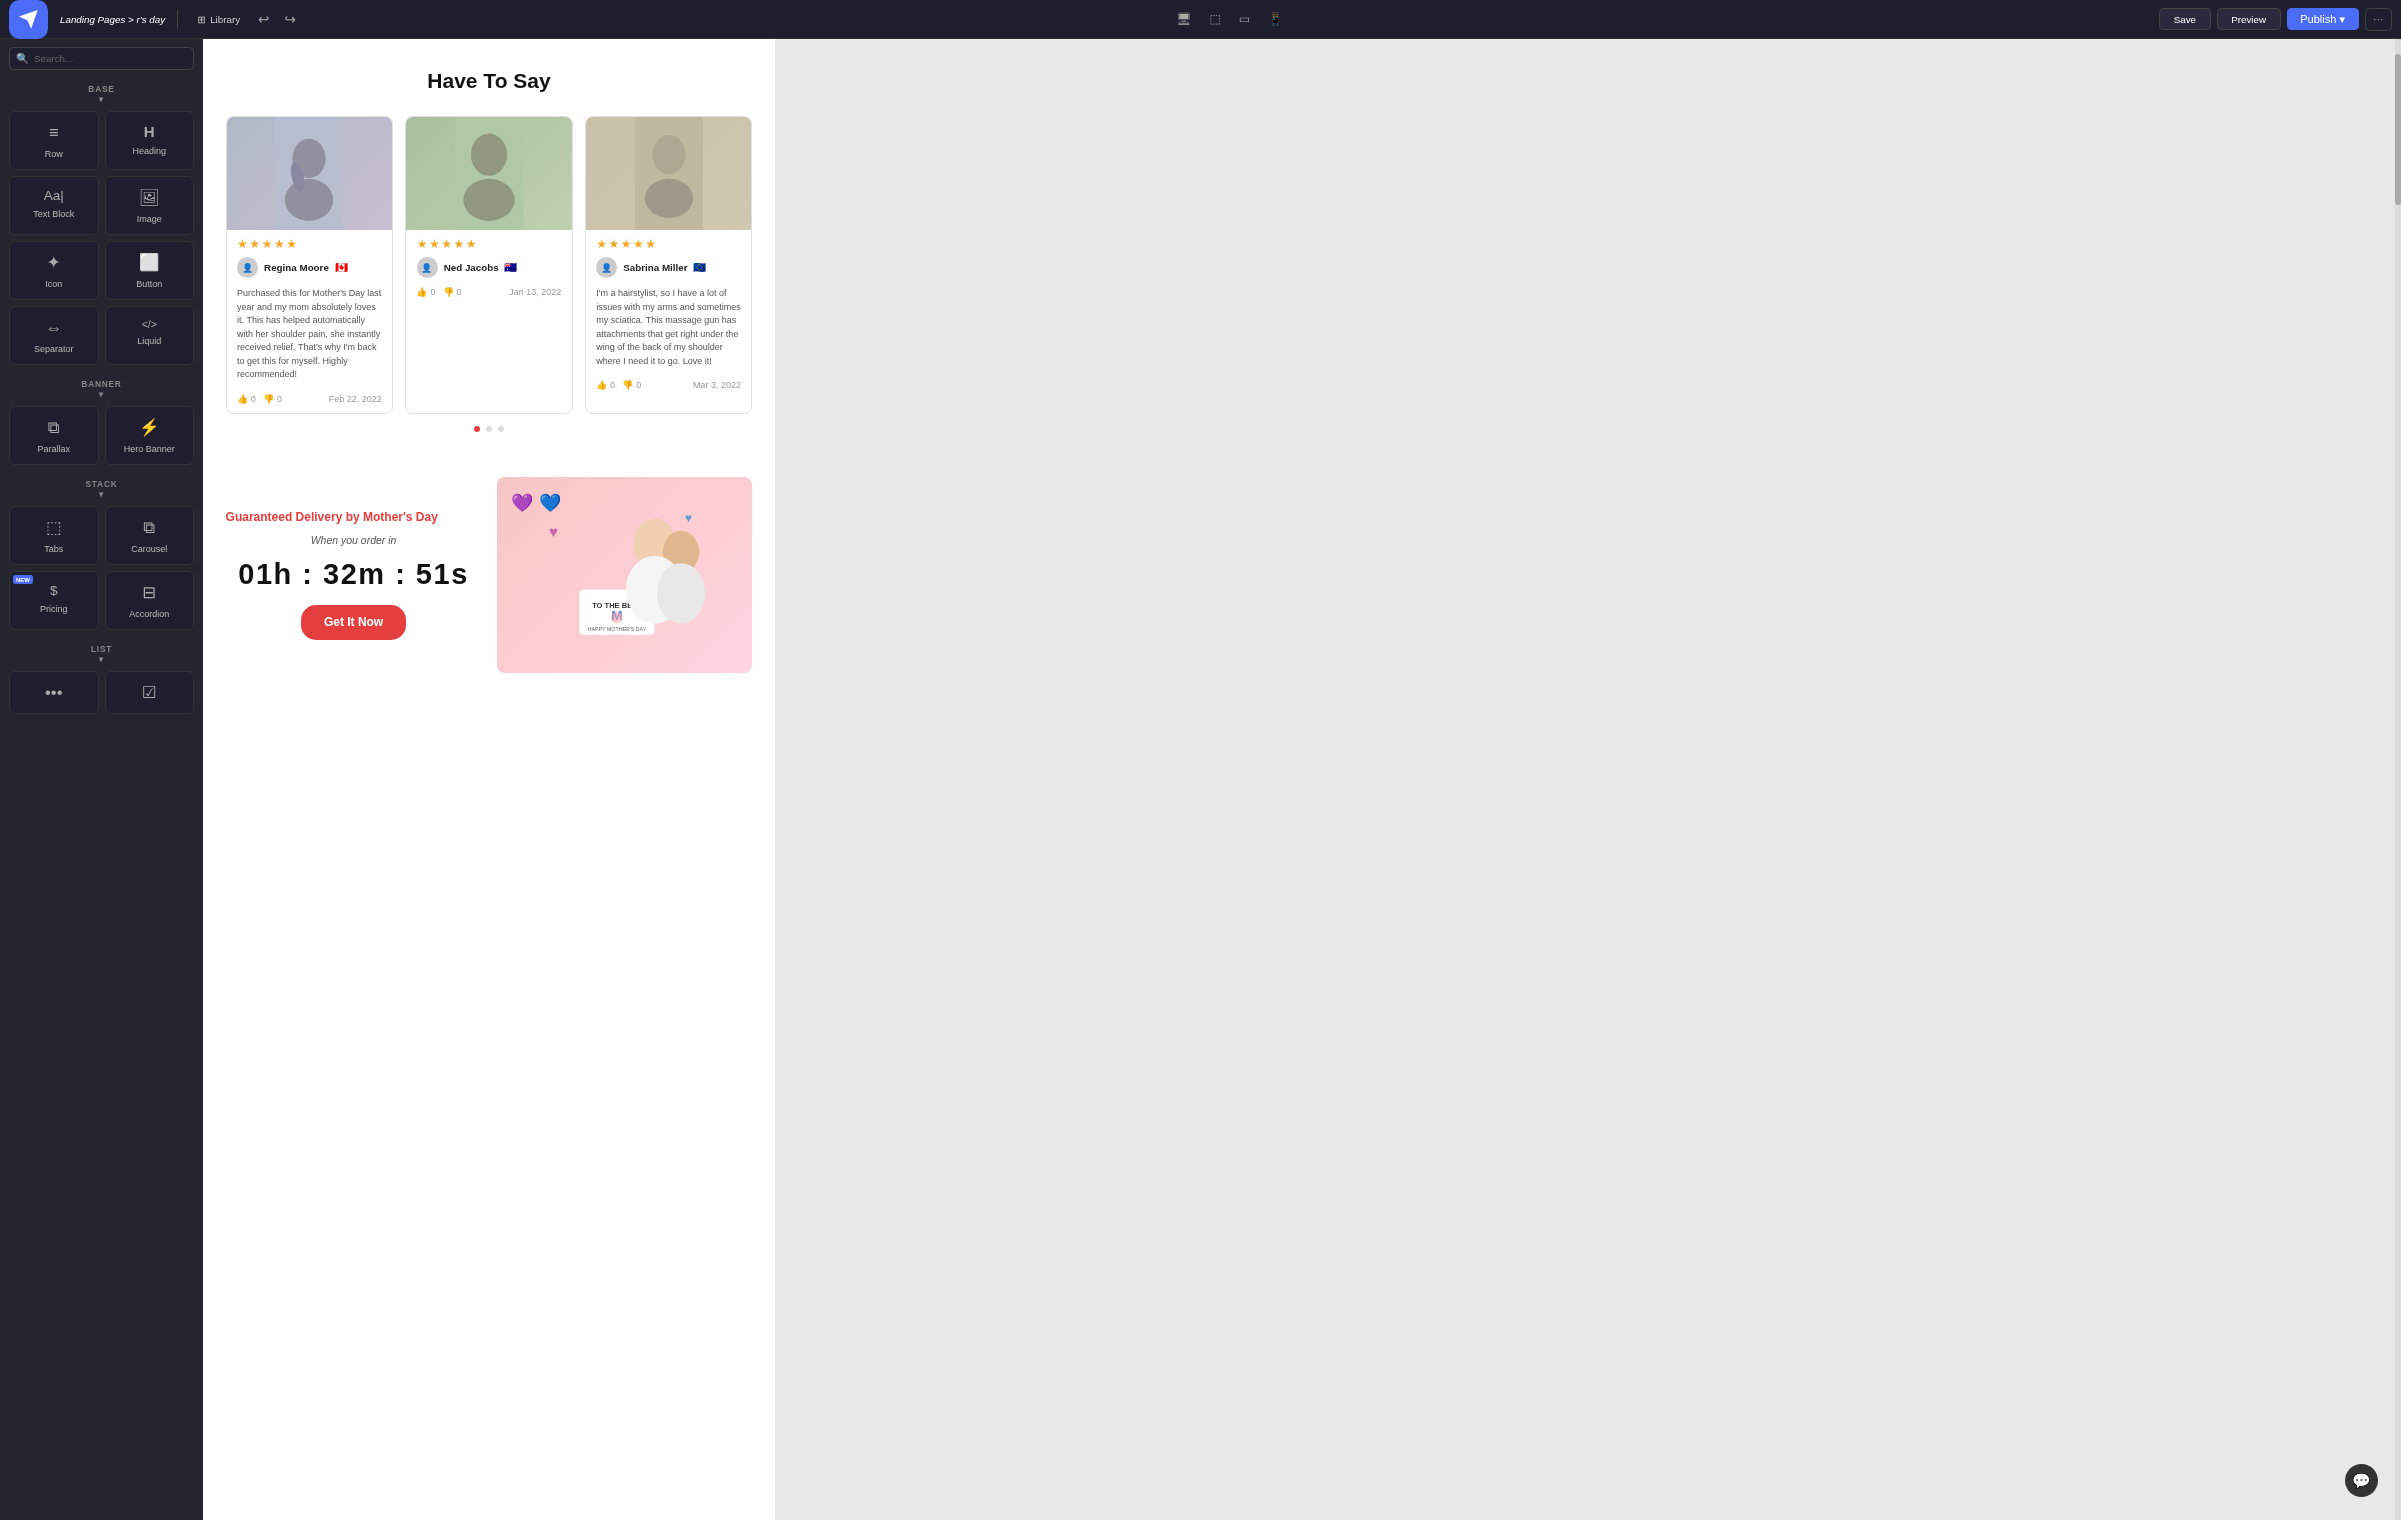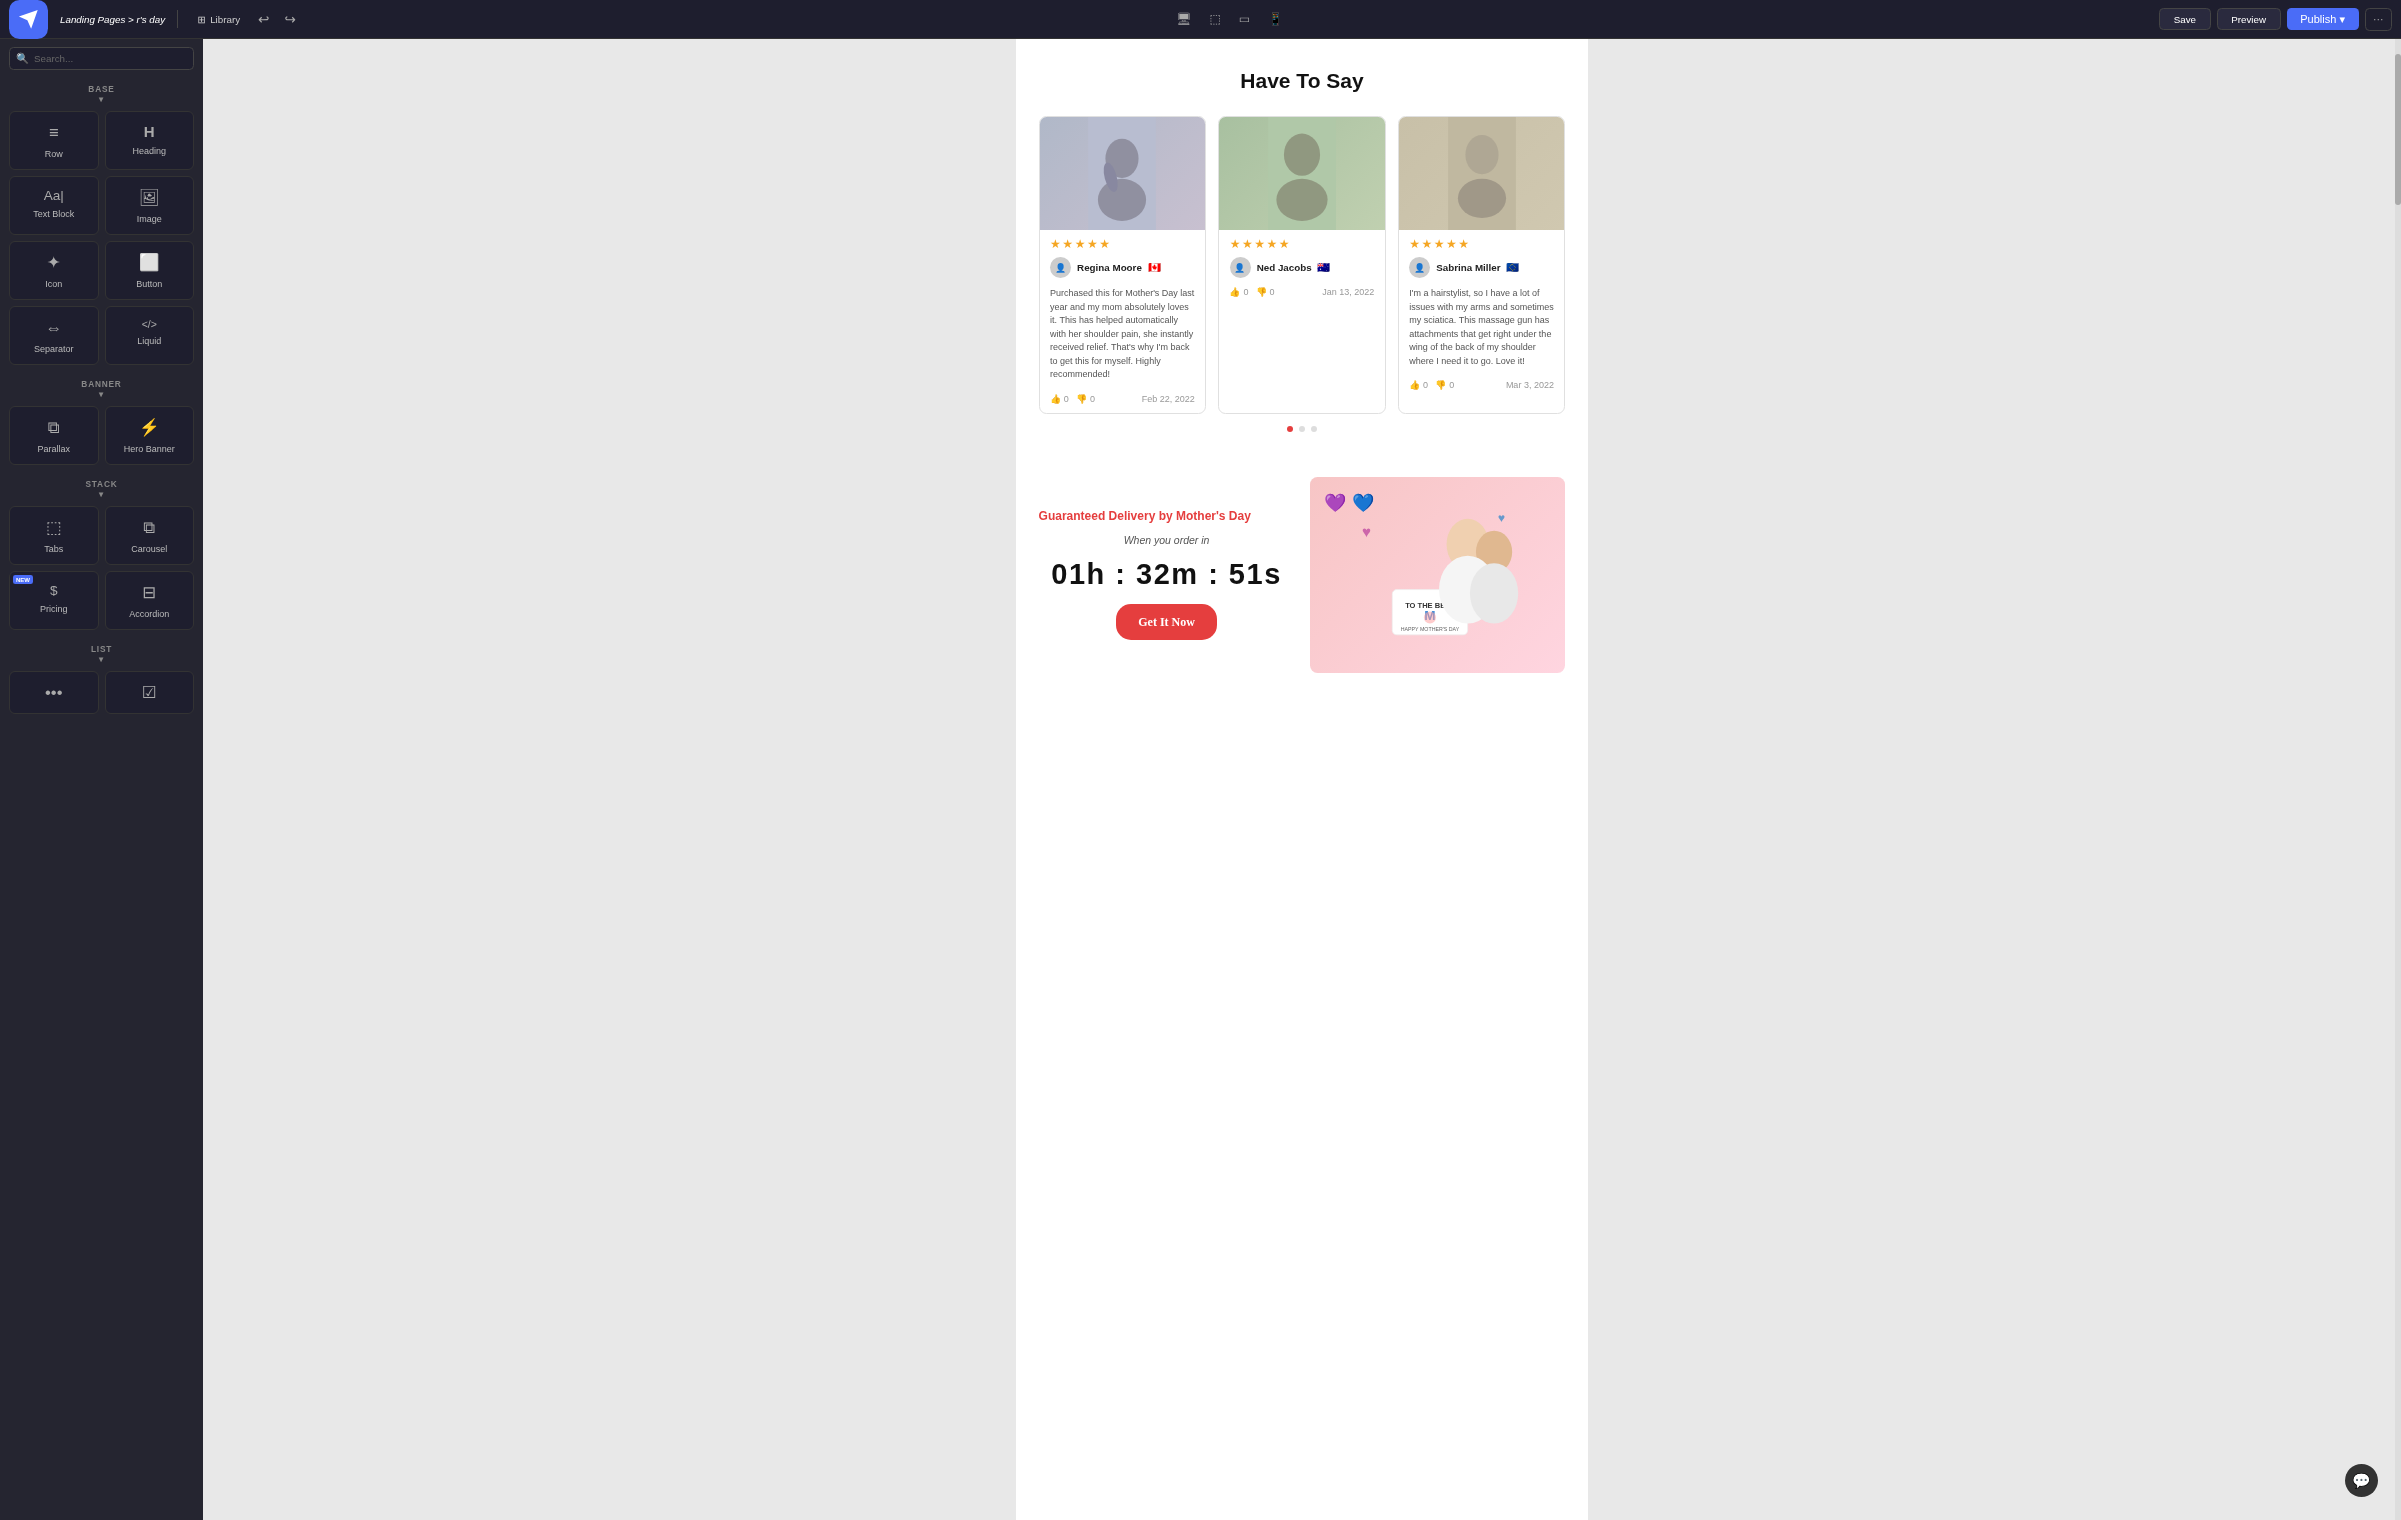--- a/index.html
+++ b/index.html
@@ -35,21 +35,21 @@
     .search-bar input::placeholder { color: #666; }
     .search-icon { position: absolute; left: 16.6px; top: 50%; transform: translateY(-50%); color: #666; font-size: 10.5px; }
     .section-header { display: flex; align-items: center; justify-content: flex-start; padding: 6px 10.5px 4.5px; color: #888; font-size: 8.3px; font-weight: 700; letter-spacing: 0.8px; text-transform: uppercase; cursor: pointer; flex-direction: column; }
     .component-grid { display: grid; grid-template-columns: 1fr 1fr; gap: 6px; padding: 3px 9px 7.5px; }
     .component-item { background: #1e1e2e; border-radius: 6px; padding: 10.5px 6px; display: flex; flex-direction: column; align-items: center; gap: 6px; cursor: pointer; border: 0.8px solid #333; position: relative; }
     .component-item .icon { font-size: 16.6px; color: #aaa; }
     .component-item .label { font-size: 9px; color: #bbb; }
     .component-item.has-badge::before { content: 'NEW'; position: absolute; top: 3px; left: 3px; background: #4a6cf7; color: white; font-size: 6px; font-weight: 700; padding: 1.5px 3px; border-radius: 2.3px; }
 
     
-    .canvas-wrapper { flex: 1; background: #e8e8e8; overflow-y: auto; position: relative; display: flex; justify-content: center; }
+    .canvas-wrapper { flex: 1; background: #e8e8e8; overflow-y: auto; position: relative; display: flex; }
     .canvas-wrapper::-webkit-scrollbar { width: 6px; }
     .canvas-wrapper::-webkit-scrollbar-thumb { background: #aaa; border-radius: 3px; }
     .canvas { width: 572px; background: #fff; min-height: 100%; position: relative; }
 
     
     .reviews-section { padding: 30px 22.6px 15px; background: #fff; }
     .reviews-title { text-align: center; font-size: 21px; font-weight: 800; color: #111; margin-bottom: 22.6px; }
     .reviews-grid { display: grid; grid-template-columns: 1fr 1fr 1fr; gap: 12px; }
     .review-card { border: 0.8px solid #e0e0e0; border-radius: 7.5px; overflow: hidden; }
     .review-img { width: 100%; height: 113px; object-fit: cover; background: #ddd; display: flex; align-items: center; justify-content: center; overflow: hidden; }
@@ -67,21 +67,21 @@
     .dot { width: 6px; height: 6px; border-radius: 50%; background: #ddd; }
     .dot.active { background: #e53e3e; }
 
     
     .promo-section { background: #fff; padding: 22.6px; }
     .promo-inner { display: grid; grid-template-columns: 1fr 1fr; gap: 15px; align-items: center; }
     .promo-text h2 { font-size: 24px; font-weight: 900; color: #111; line-height: 1.2; margin-bottom: 7.5px; }
     .promo-subtitle { color: #e53e3e; font-size: 12px; font-weight: 700; margin-bottom: 10.5px; }
     .promo-when { text-align: center; font-size: 10.5px; color: #555; margin-bottom: 12px; font-style: italic; }
     .promo-timer { font-size: 29px; font-weight: 900; color: #111; text-align: center; margin-bottom: 13.6px; letter-spacing: 1.5px; }
-    .btn-cta { background: #e53e3e; color: #fff; border: none; padding: 10.5px 22.6px; border-radius: 15px; font-size: 12px; font-weight: 700; cursor: pointer; display: block; margin: 0 auto; font-family: Liberation Serif, serif; }
+    .btn-cta { background: #e53e3e; color: #fff; border: none; padding: 10.5px 22.6px; border-radius: 15px; font-size: 12px; font-weight: 700; cursor: pointer; display: block; margin: 0 auto; }
     .promo-image { width: 100%; height: 196px; background: linear-gradient(135deg, #f7c5c5, #ffd5e0); border-radius: 7.5px; display: flex; align-items: center; justify-content: center; overflow: hidden; position: relative; }
     .promo-hearts { position: absolute; top: 15px; left: 15px; font-size: 18px; }
 
     
     .chat-bubble { position: fixed; bottom: 22.6px; right: 22.6px; width: 33px; height: 33px; background: #333; border-radius: 50%; display: flex; align-items: center; justify-content: center; cursor: pointer; z-index: 1000; }
   </style>
 </head>
 <body>
 
 <div class="topbar">

